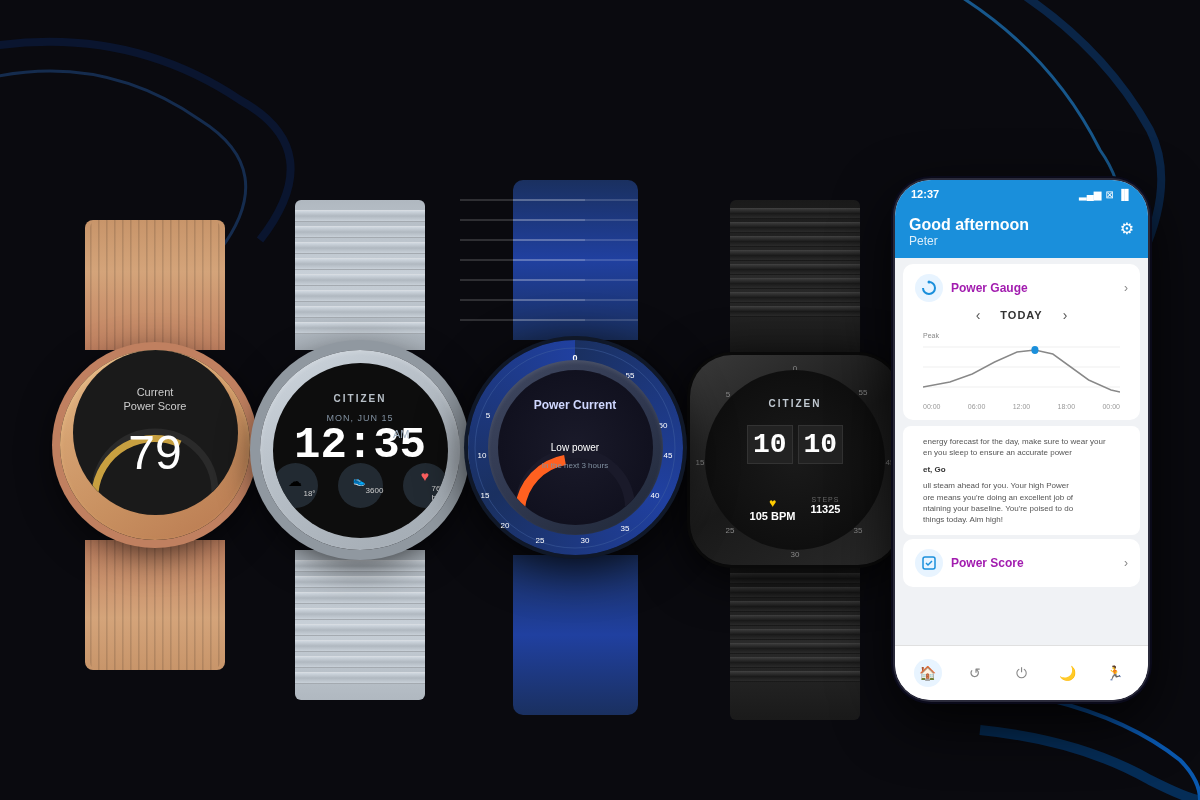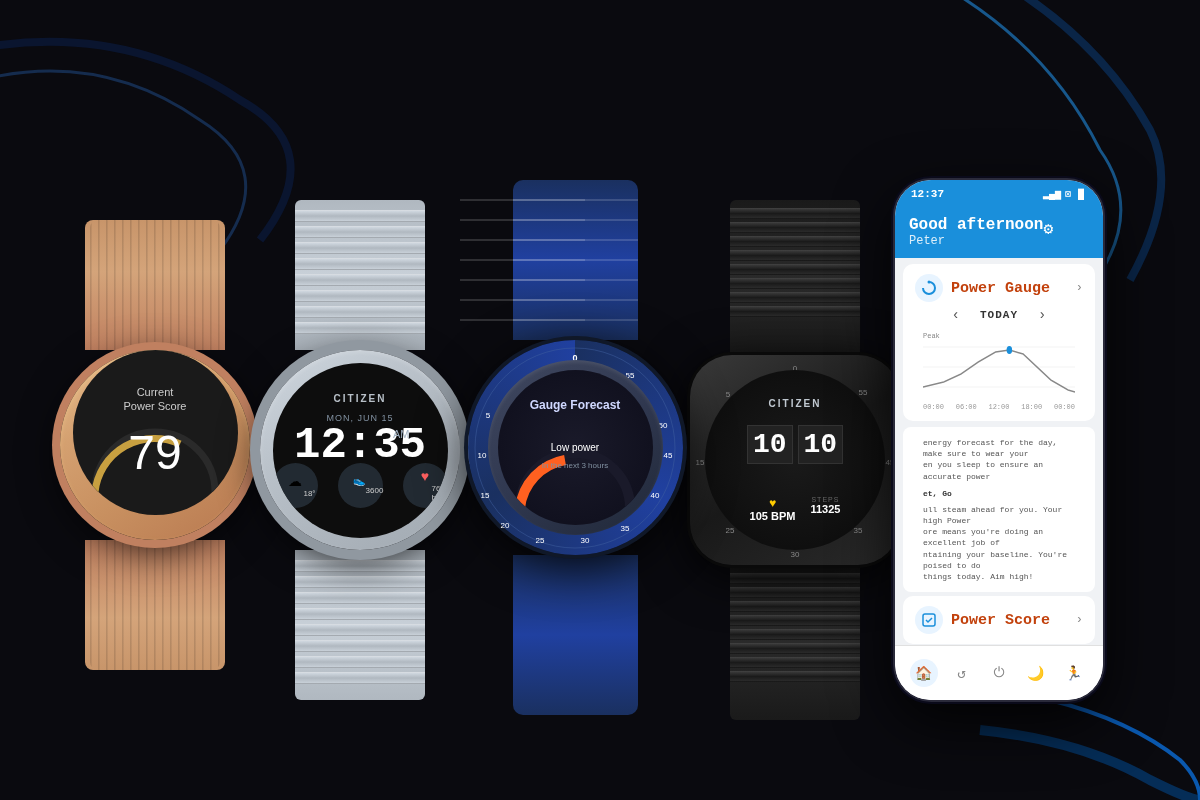--- a/index.html
+++ b/index.html
@@ -469,28 +469,27 @@
     
     .phone-wrapper {
       position: relative;
       width: 260px;
       height: 580px;
       margin-left: -10px;
       flex-shrink: 0;
     }
 
     .phone-body {
-      width: 208px;
+      width: 253px;
       height: 520px;
       background: #1a1a2a;
       border-radius: 36px;
       box-shadow: 0 0 0 2px #2a2a3a, 0 0 0 4px #0a0a1a, 0 20px 60px rgba(0,0,0,0.9);
       overflow: hidden;
       position: relative;
-      font-family: Liberation Mono, monospace;
     }
 
     .phone-screen {
       width: 100%;
       height: 100%;
       background: #f0f2f5;
       border-radius: 34px;
       overflow: hidden;
       display: flex;
       flex-direction: column;
@@ -534,20 +533,21 @@
       font-weight: bold;
     }
 
     .phone-user {
       color: rgba(255,255,255,0.85);
       font-size: 12px;
     }
 
     .phone-header-row {
       display: flex;
+      justify-content: space-between;
       align-items: flex-start;
     }
 
     .phone-gear-icon {
       color: white;
       font-size: 16px;
       margin-top: 3px;
     }
 
     
@@ -583,23 +583,23 @@
       border-radius: 50%;
       background: #e8f4ff;
       display: flex;
       align-items: center;
       justify-content: center;
       color: #1a8fdb;
       font-size: 14px;
     }
 
     .card-title {
-      font-size: 15px;
+      font-size: 12px;
       font-weight: bold;
-      color: #c2410c;
+      color: #a21caf;
     }
 
     .card-chevron {
       color: #888;
       font-size: 12px;
     }
 
     
     .today-nav {
       display: flex;
@@ -830,21 +830,21 @@
             <text x="155" y="188" text-anchor="middle" fill="white" font-size="8">35</text>
             <text x="115" y="200" text-anchor="middle" fill="white" font-size="8">30</text>
             <text x="70" y="200" text-anchor="middle" fill="white" font-size="8">25</text>
             <text x="35" y="185" text-anchor="middle" fill="white" font-size="8">20</text>
             <text x="15" y="155" text-anchor="middle" fill="white" font-size="8">15</text>
             <text x="12" y="115" text-anchor="middle" fill="white" font-size="8">10</text>
             <text x="18" y="75" text-anchor="middle" fill="white" font-size="8">5</text>
           </svg>
           <div class="watch3-case">
             <div class="watch3-face">
-              <div class="watch3-title">Gauge Forecast</div>
+              <div class="watch3-title">Power Current</div>
 
               <svg style="position:absolute;bottom:15px;" width="120" height="60" viewBox="0 0 120 60">
                 <path d="M 5,58 A 55,55 0 0,1 115,58" stroke="#1a1a2a" stroke-width="10" fill="none"></path>
                 <path d="M 5,58 A 55,55 0 0,1 50,10" stroke="#ff6020" stroke-width="10" fill="none"></path>
               </svg>
               <div style="position:absolute;bottom:72px;color:white;font-size:10px;text-align:center;width:100%;">Low power</div>
               <div style="position:absolute;bottom:55px;color:#8090a0;font-size:8px;text-align:center;width:100%;">In the next 3 hours</div>
             </div>
           </div>
         </div>

